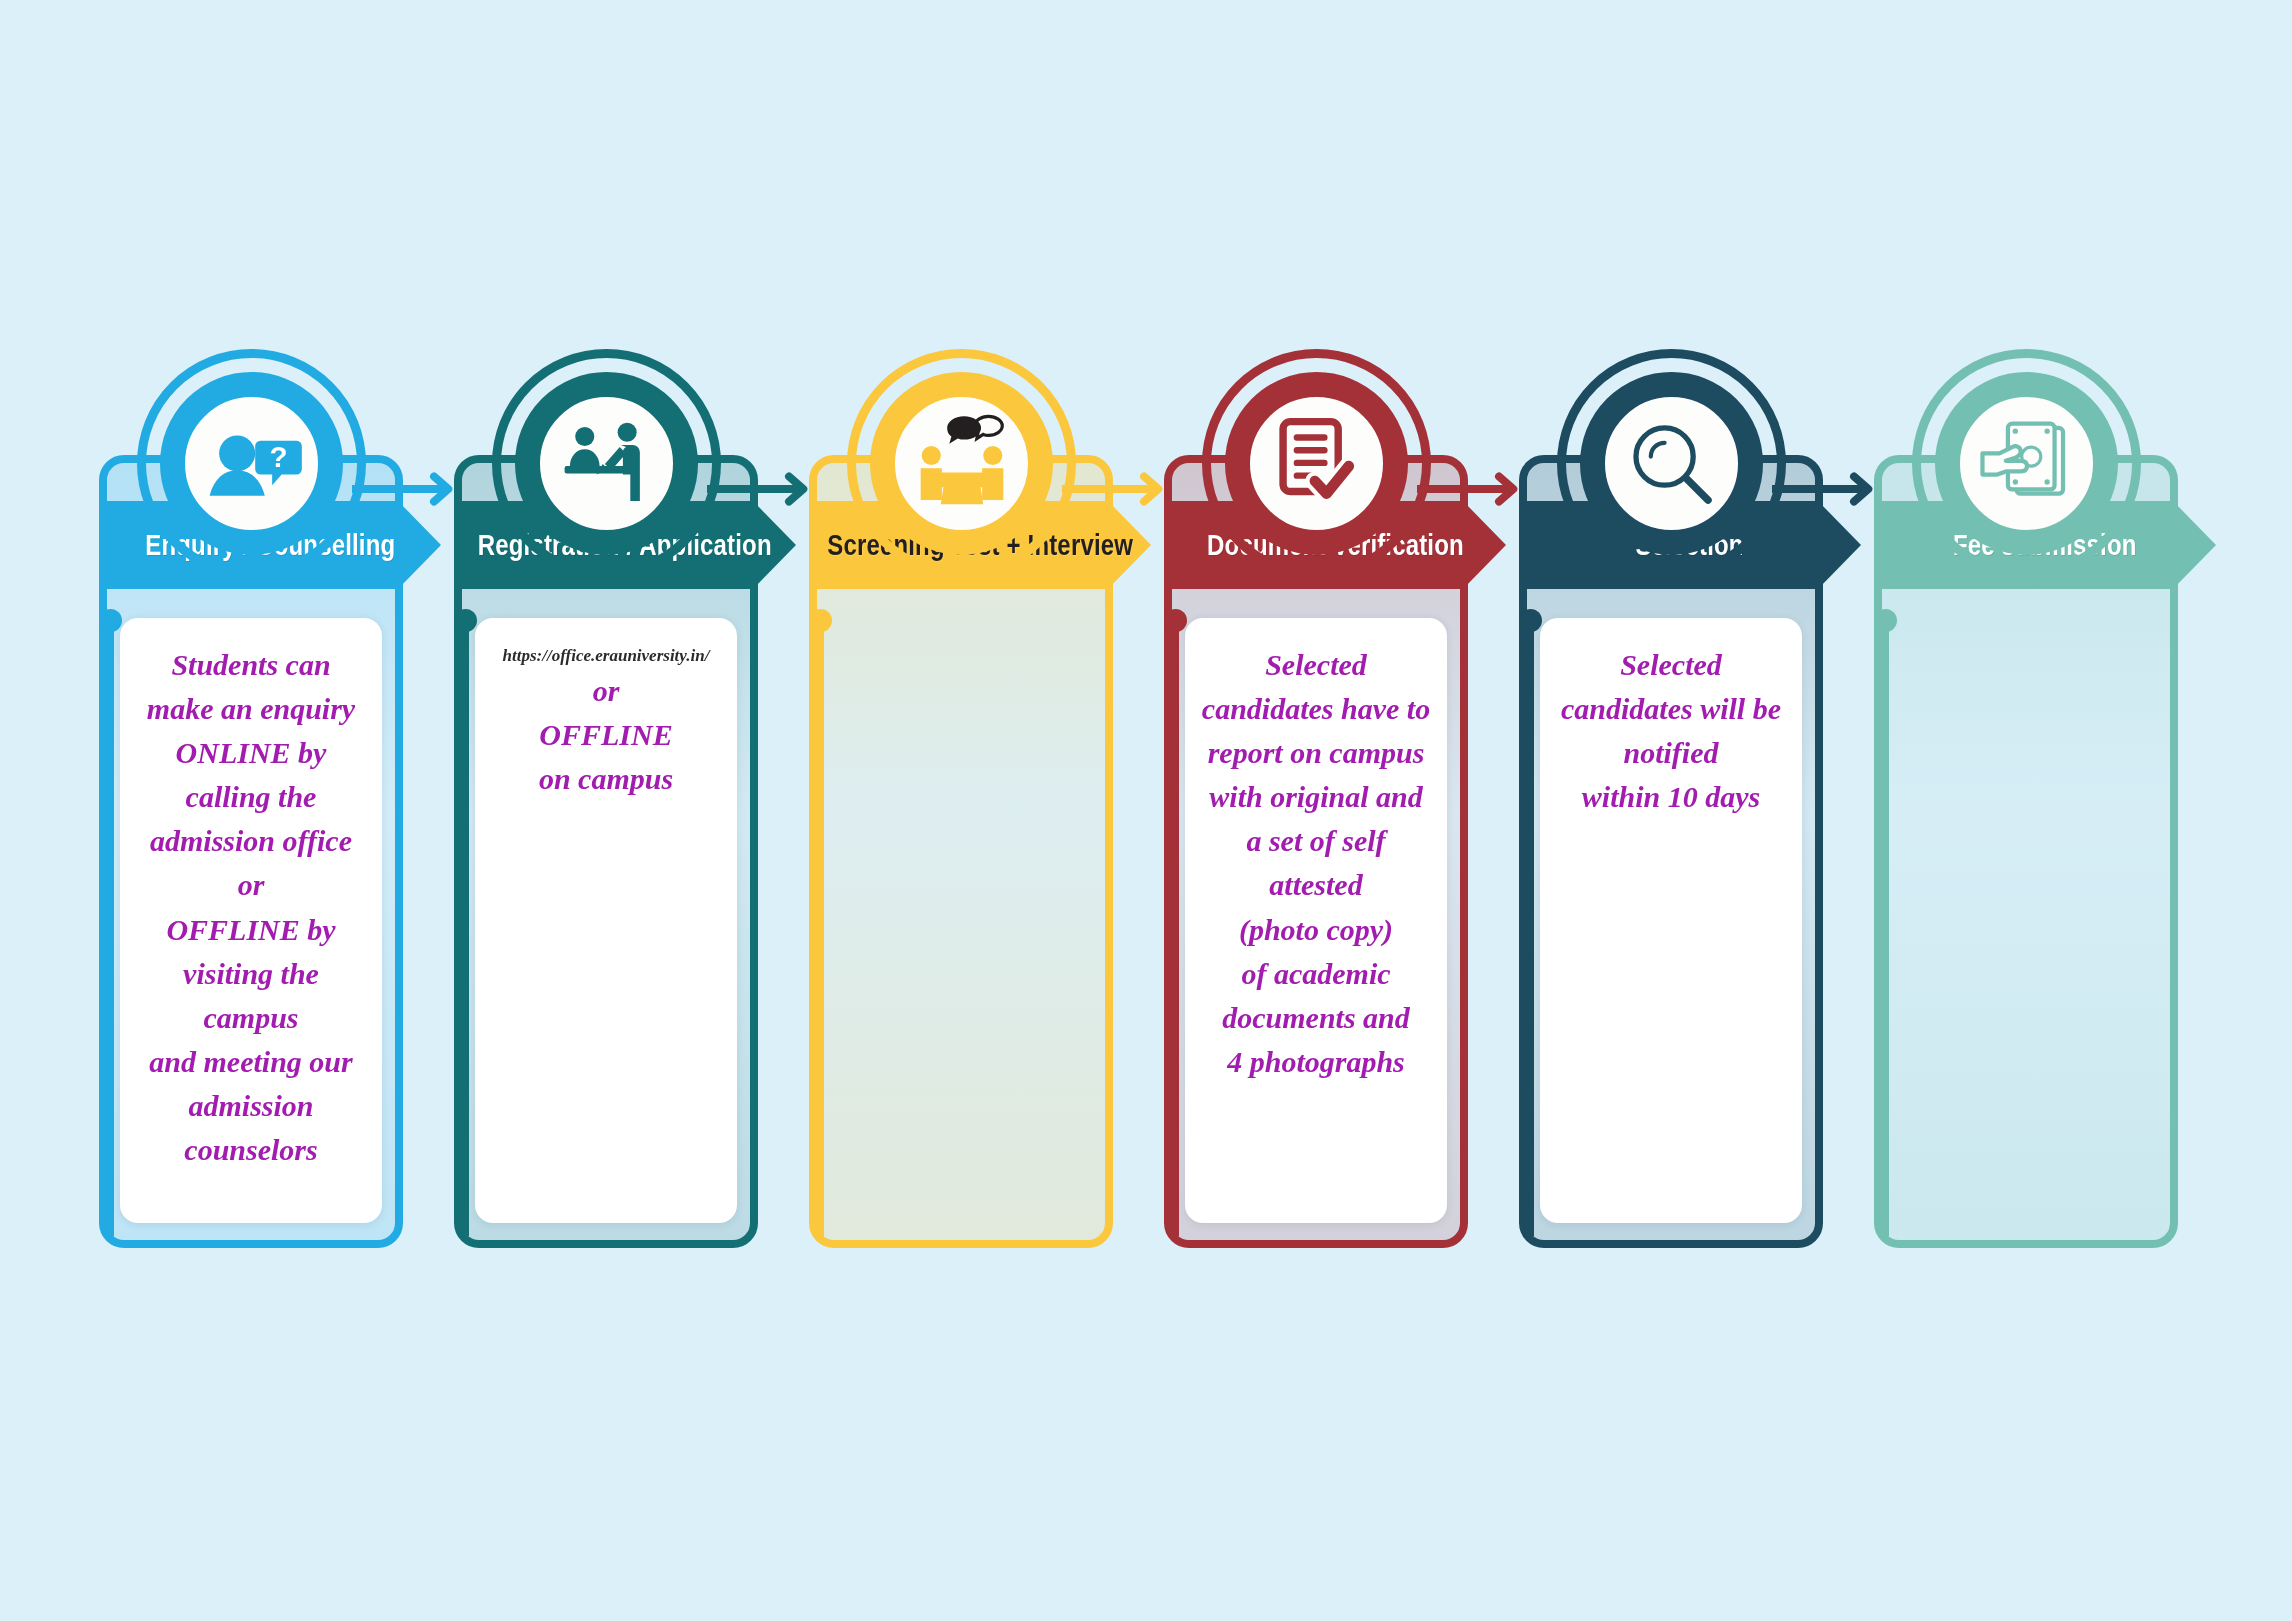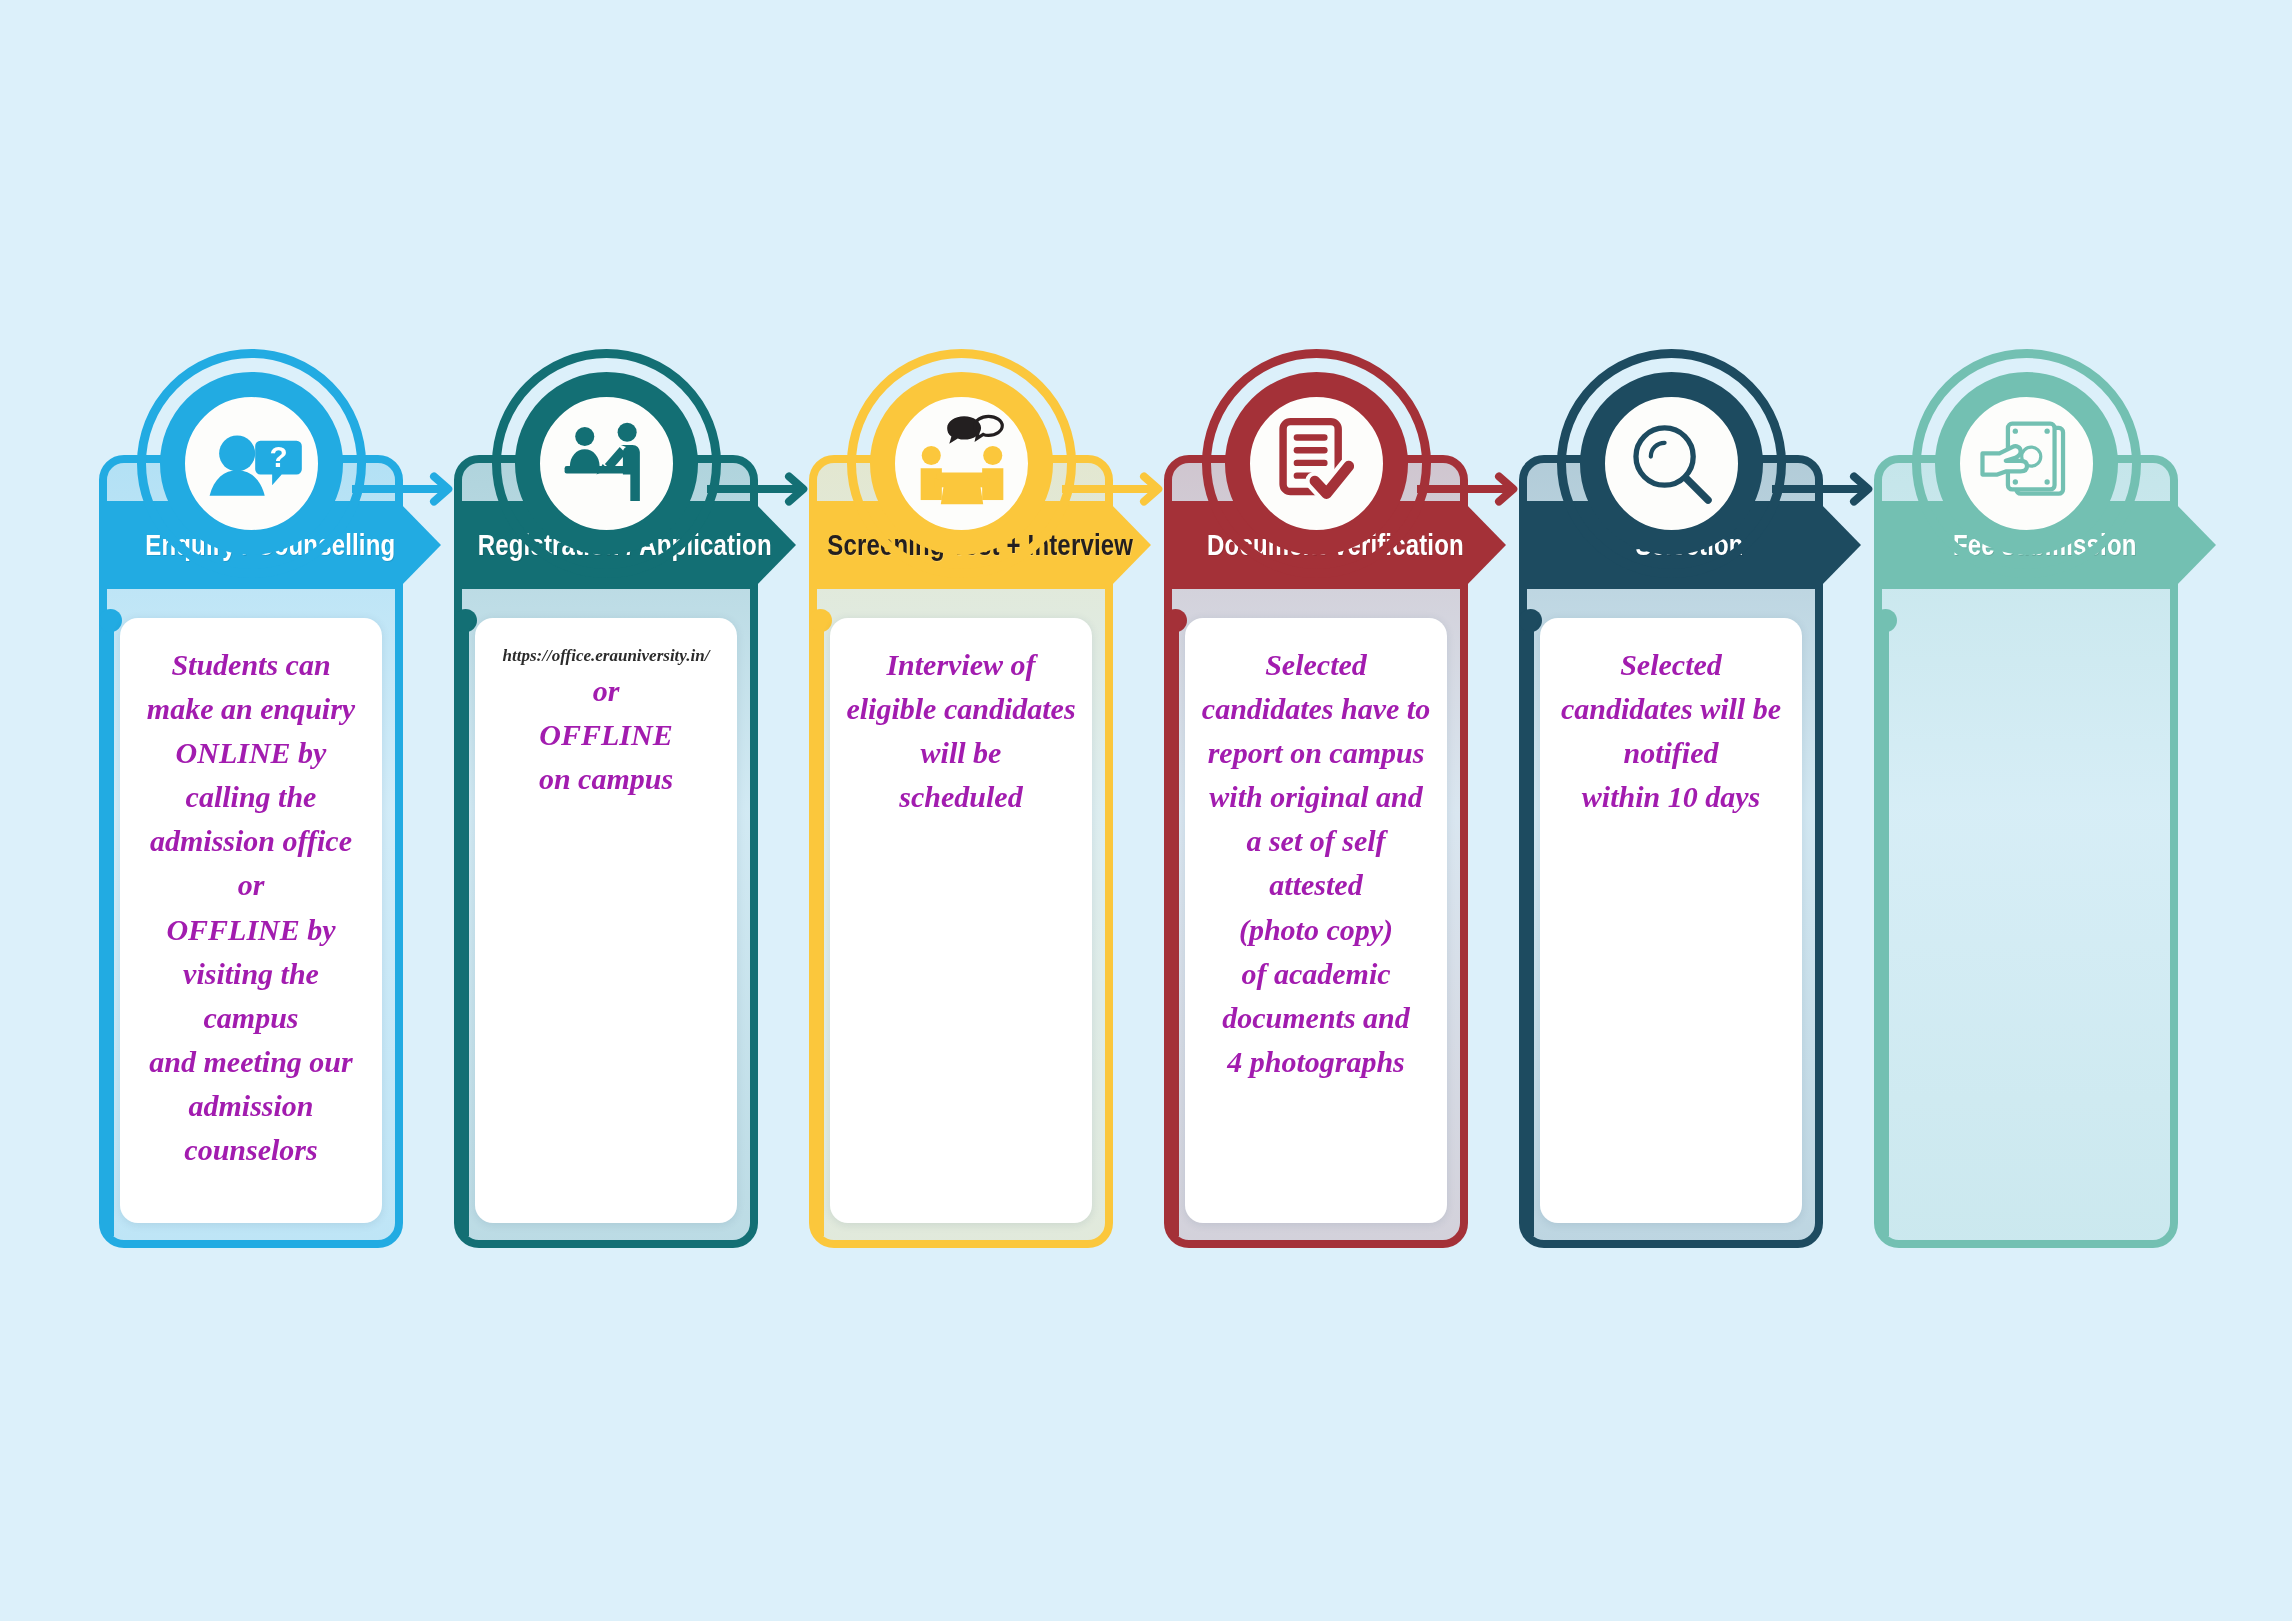--- a/index.html
+++ b/index.html
@@ -301,26 +301,20 @@
             </svg>
           </div>
         </div>
         <div class="banner" style="background: rgb(251, 199, 60);">
           <span class="banner-label" style="color: rgb(35, 31, 32); text-shadow: rgba(255, 255, 255, 0.18) 0.9px 0.9px 0px;">Screening Test + Interview</span>
         </div>
         <div class="connector">
           <div class="dot" style="background: rgb(251, 199, 60);"></div>
           <div class="stalk" style="background: rgb(251, 199, 60);"></div>
         </div>
-        <div class="card">
-          <div class="card-text">Interview of
-eligible candidates
-will be
-scheduled</div>
-        </div>
         <div class="hop">
           <svg viewBox="0 0 120 40" aria-hidden="true">
             <path d="M0 20 H100" fill="none" stroke="#FBC73C" stroke-width="9" stroke-linecap="round"></path>
             <path d="M92 6 L108 20 L92 34" fill="none" stroke="#FBC73C" stroke-width="9" stroke-linecap="round" stroke-linejoin="round"></path>
           </svg>
         </div>
       </div>
       <div class="step">
         <div class="frame" style="border-color: rgb(164, 49, 56);"></div>
         <div class="sheet" style="background: linear-gradient(rgba(164, 49, 56, 0.22) 0%, rgba(164, 49, 56, 0.05) 45%, rgba(164, 49, 56, 0.16) 100%);"></div>

